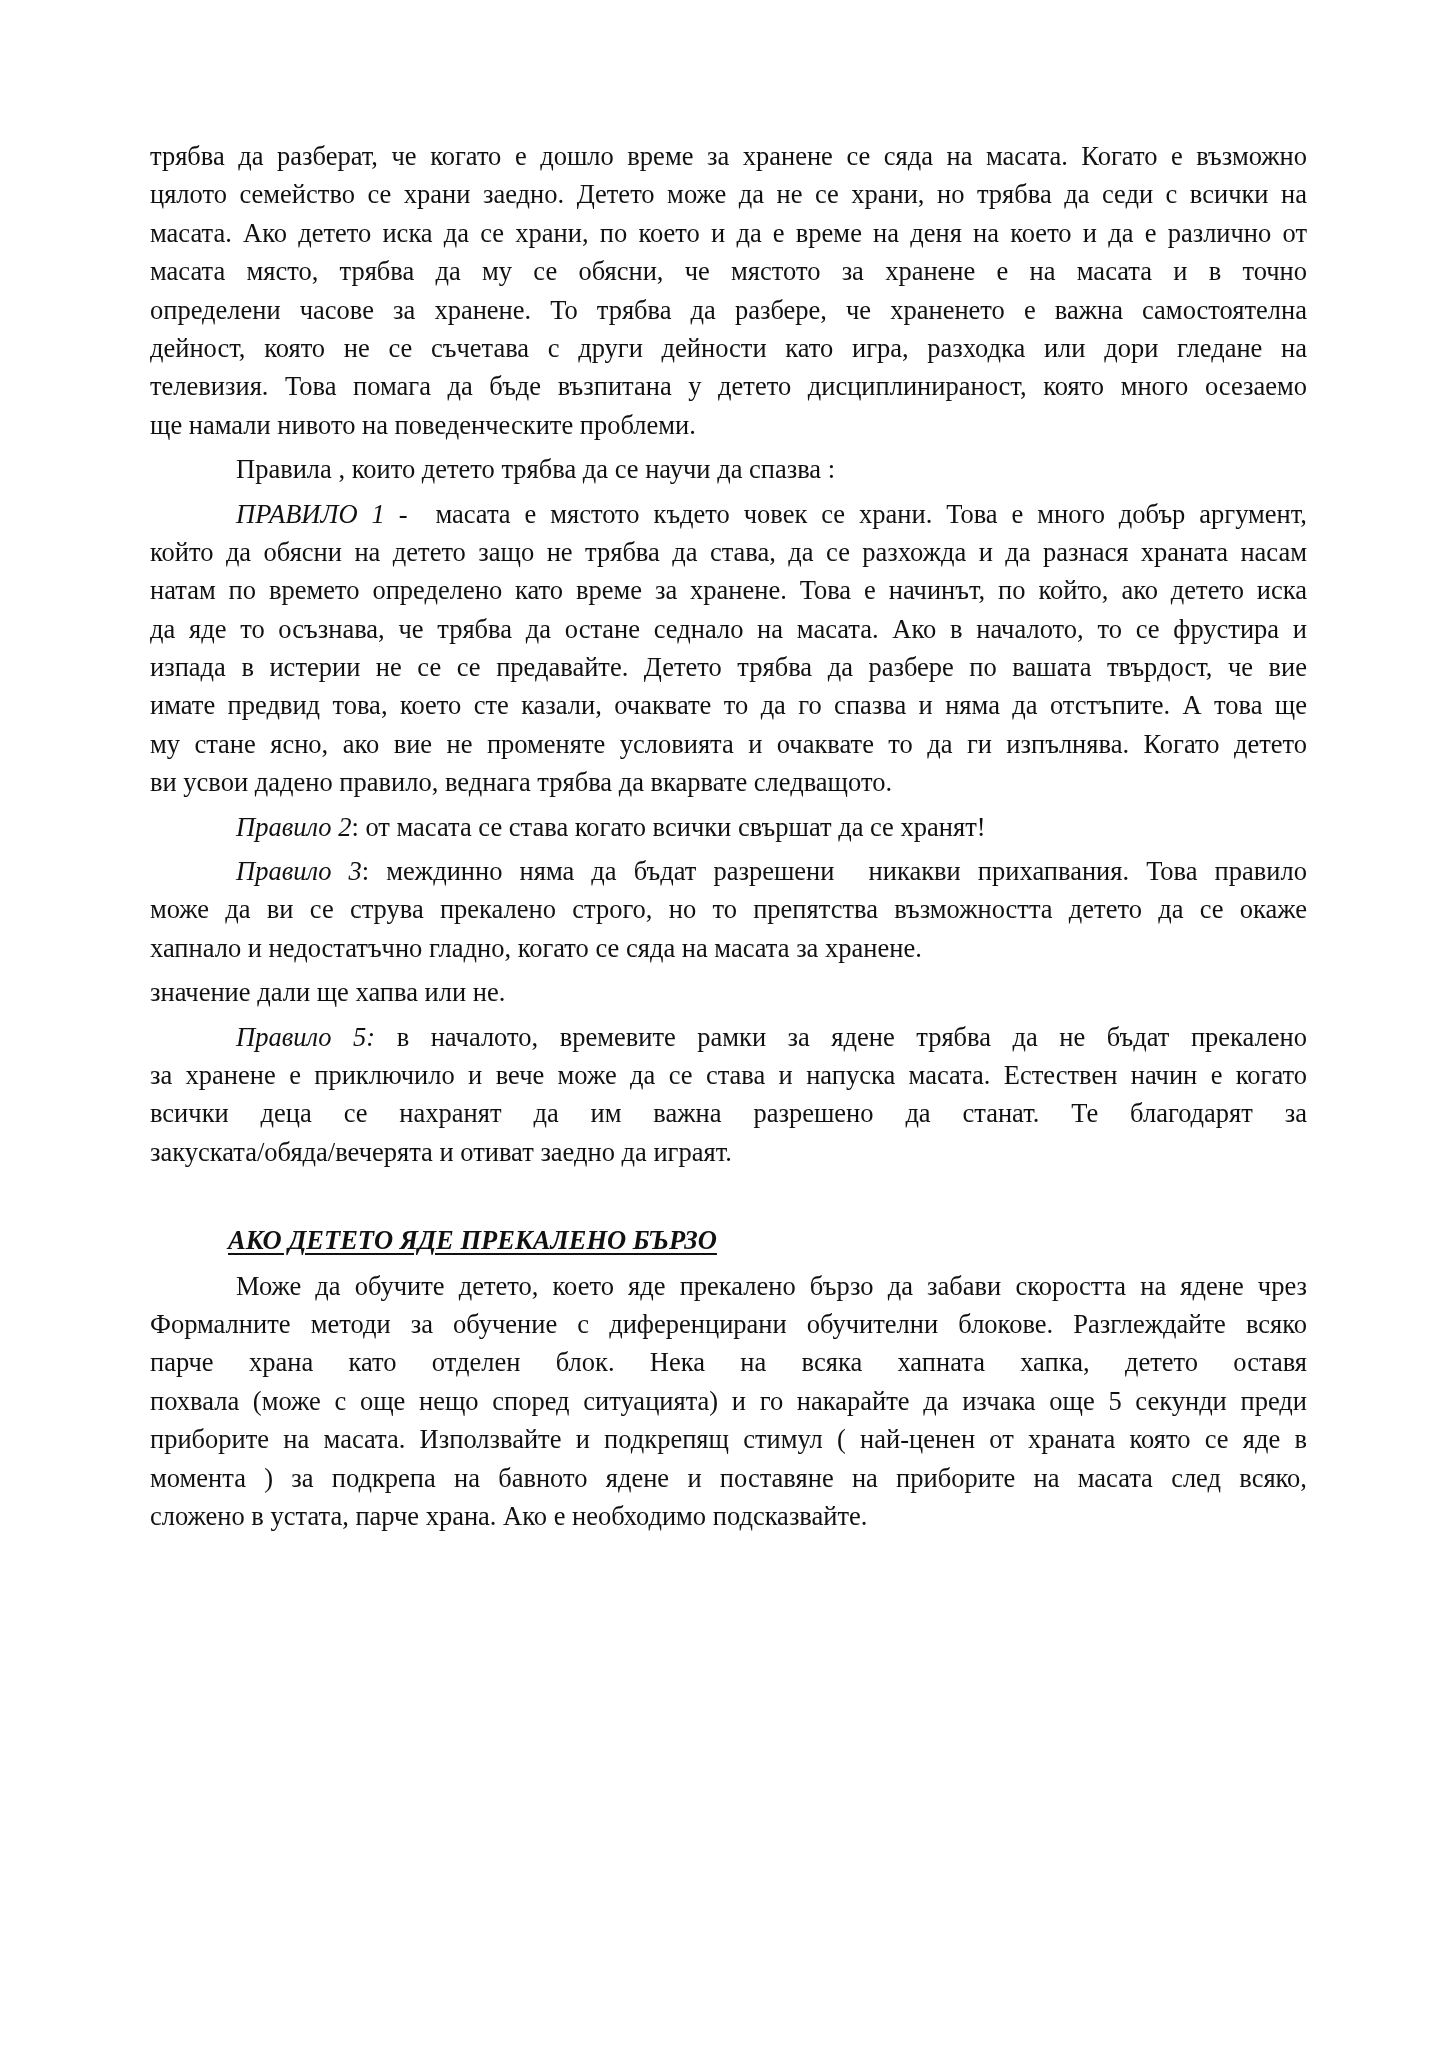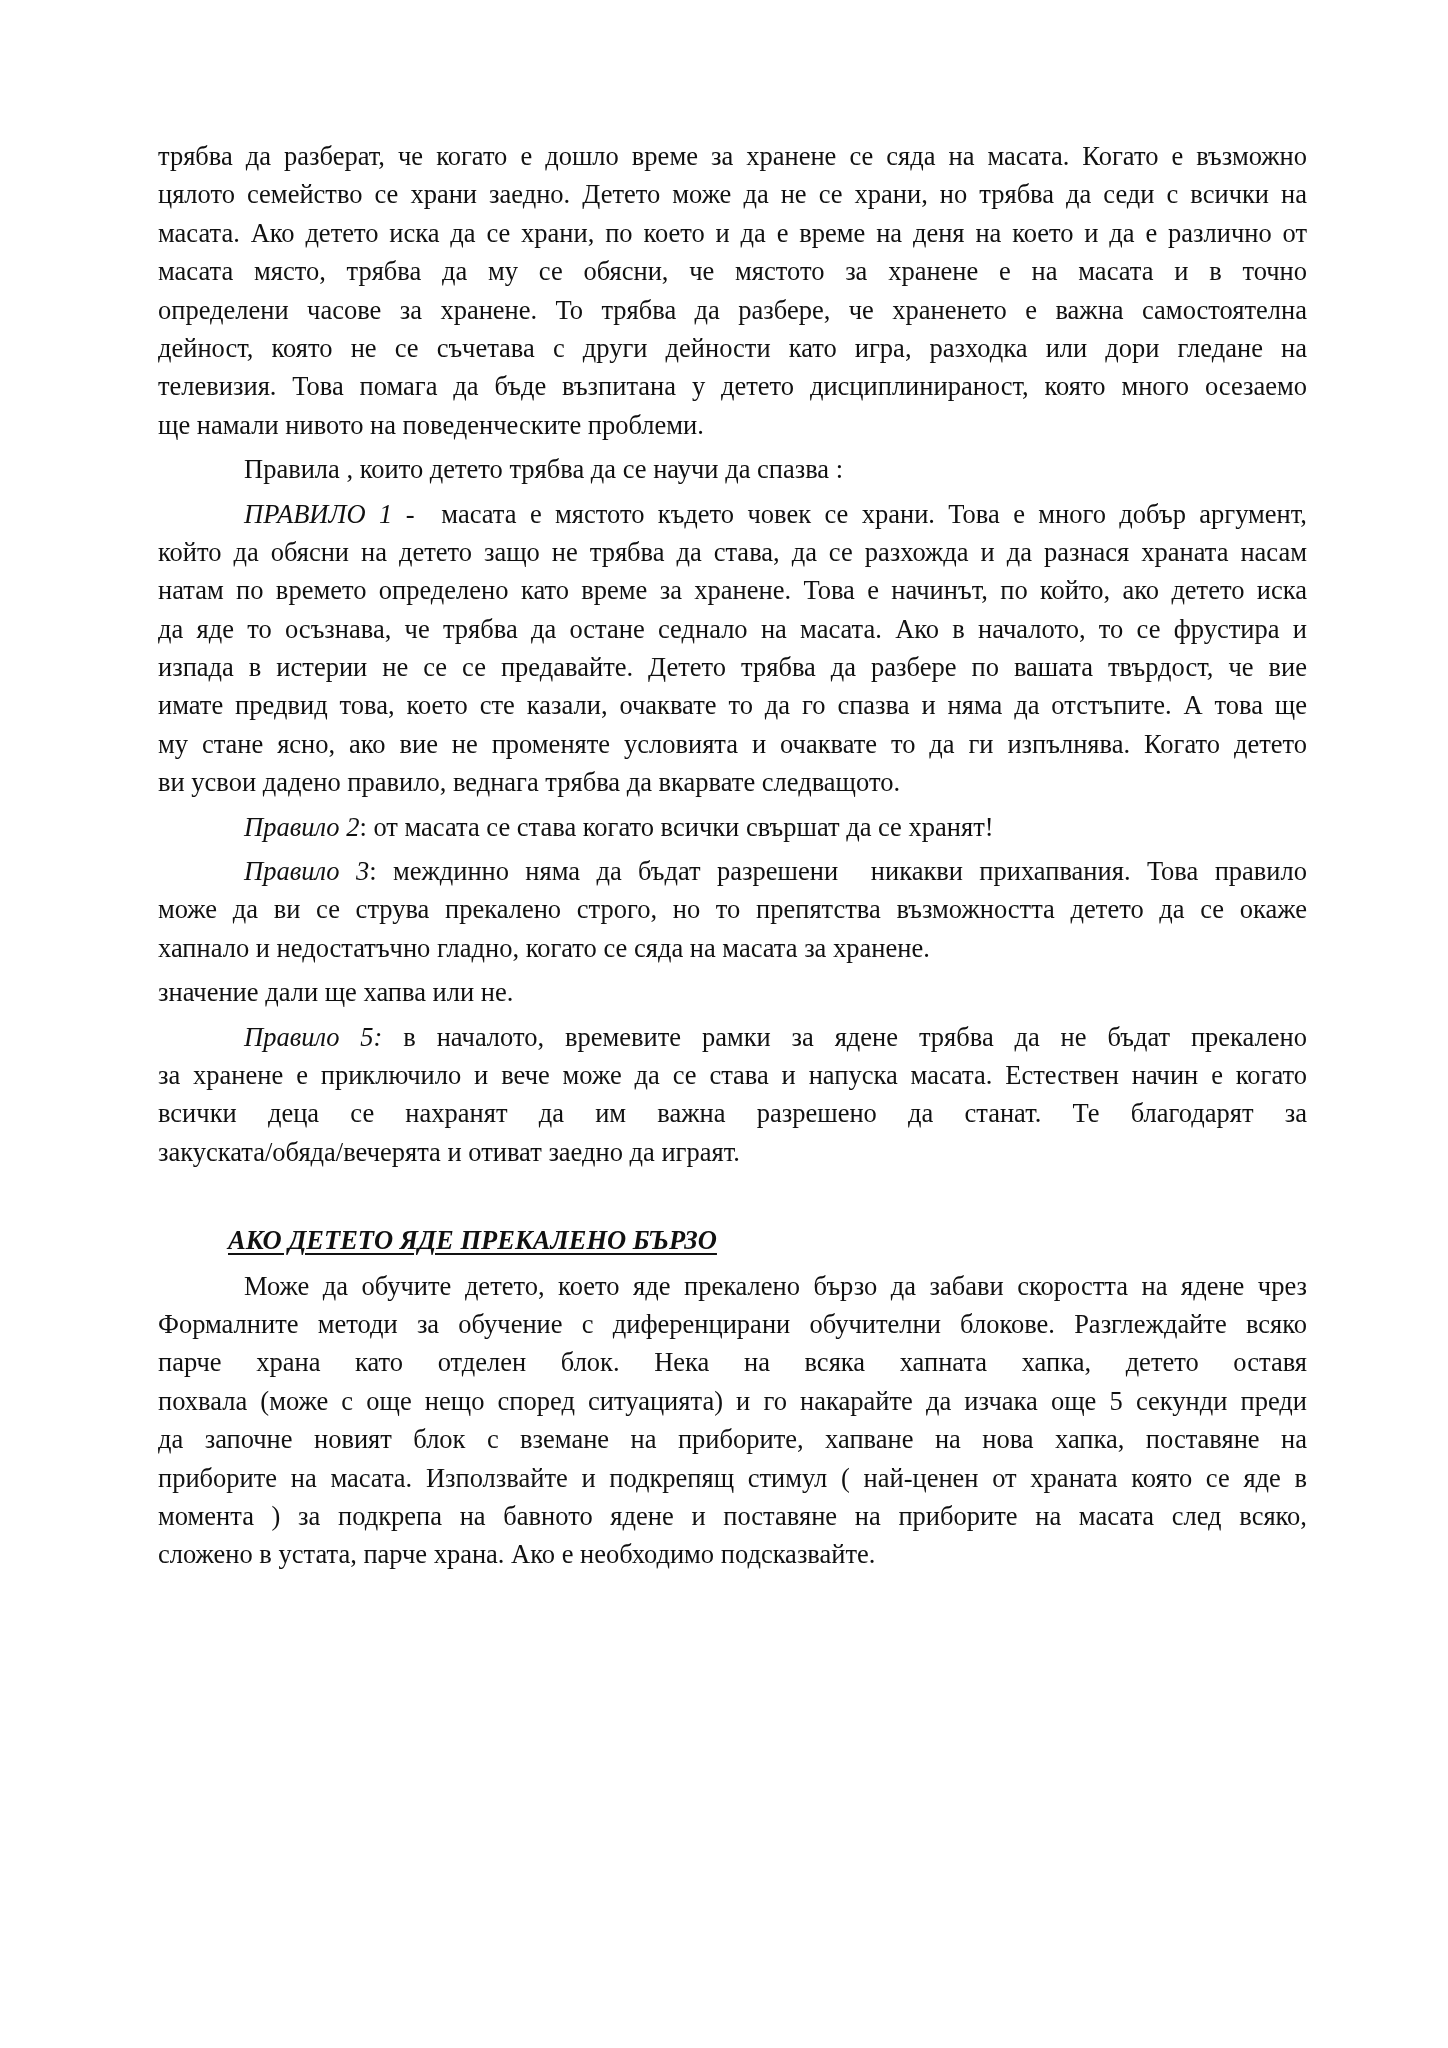--- a/index.html
+++ b/index.html
@@ -7,21 +7,21 @@
   .page {
     position: absolute;
     left: 142px;
     top: 137px;
     width: 1165px;
     font-family: "Liberation Serif", "DejaVu Serif", serif;
     font-size: 26.5px;
     line-height: 38.4px;
     color: #111111;
   }
-  .para { margin: 0 0 6px 16px; }
+  .para { margin: 0 0 6px 8px; }
   .line {
     display: block;
     white-space: nowrap;
     text-align: justify;
     text-align-last: justify;
     height: 38.4px;
   }
   .line.last { text-align-last: left; }
   .indent { padding-left: 86px; }
   .lbl { font-weight: normal; font-style: italic; }
@@ -91,19 +91,18 @@
 
   <div class="blank"></div>
 
   <div class="heading">АКО ДЕТЕТО ЯДЕ ПРЕКАЛЕНО БЪРЗО</div>
 
   <div class="para">
     <span class="line indent" style="white-space: normal; overflow: hidden;">Може да обучите детето, което яде прекалено бързо да забави скоростта на ядене чрез</span>
     <span class="line" style="white-space: normal; overflow: hidden;">Формалните методи за обучение с диференцирани обучителни блокове. Разглеждайте всяко</span>
     <span class="line" style="white-space: normal; overflow: hidden;">парче храна като отделен блок. Нека на всяка хапната хапка, детето оставя</span>
     <span class="line" style="white-space: normal; overflow: hidden;">похвала (може с още нещо според ситуацията)  и го накарайте да изчака още 5 секунди преди</span>
-    <span class="line" style="white-space: normal; overflow: hidden;">да започне новият блок с вземане на приборите, хапване на нова хапка, поставяне на</span>
     <span class="line" style="white-space: normal; overflow: hidden;">приборите на масата. Използвайте и подкрепящ стимул ( най-ценен от храната която се яде в</span>
     <span class="line" style="white-space: normal; overflow: hidden;">момента ) за подкрепа на бавното ядене и поставяне на приборите на масата след всяко,</span>
     <span class="line last" style="white-space: normal; overflow: hidden;">сложено в устата, парче храна. Ако е необходимо подсказвайте.</span>
   </div>
 
 </div>
 
 </body></html>

